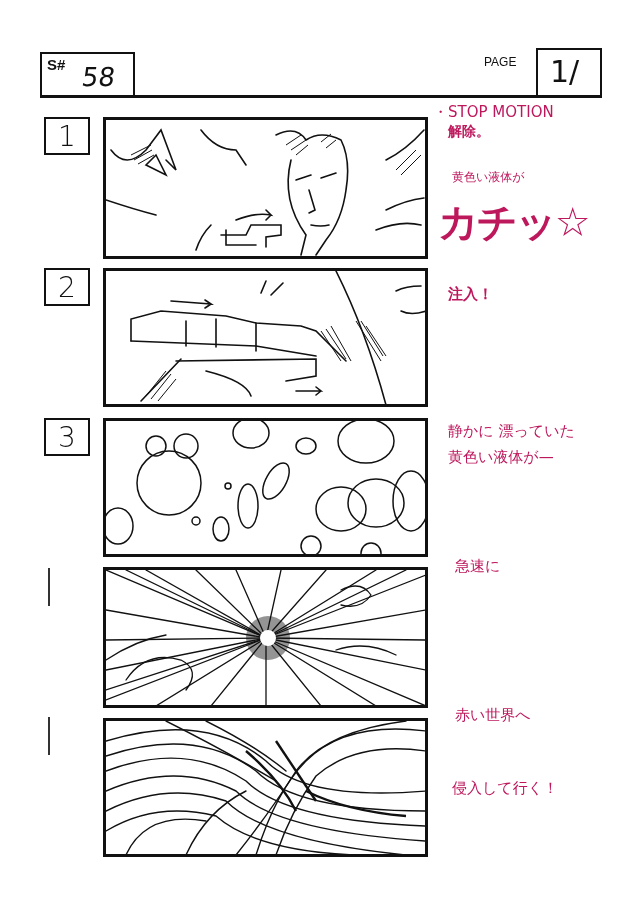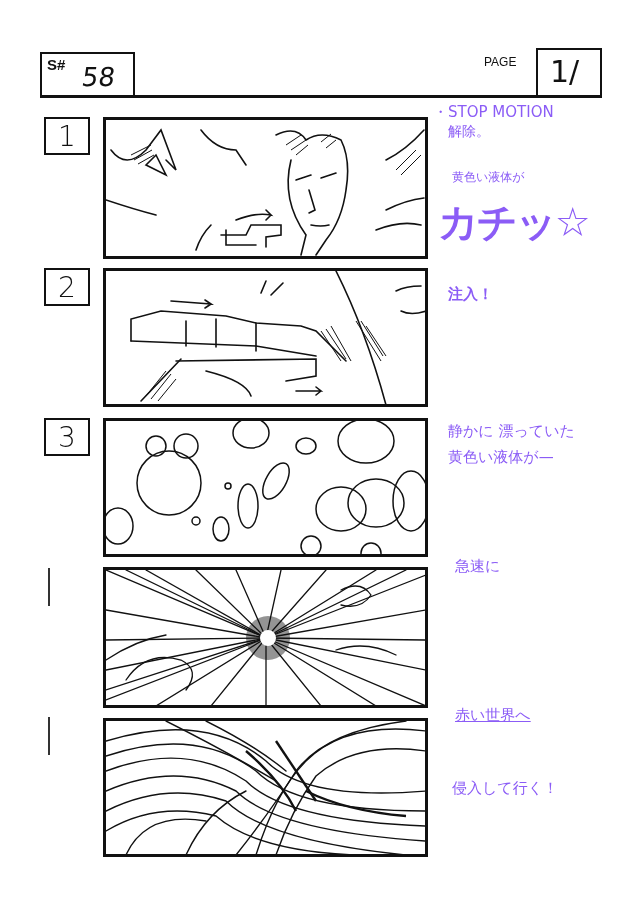--- a/index.html
+++ b/index.html
@@ -8,21 +8,21 @@
   .scene-box{left:40px;top:52px;width:95px;height:44px;border:2px solid #111;border-bottom:none;box-sizing:border-box;}
   .scene-label{left:5px;top:2px;font-size:15px;font-weight:bold;}
   .scene-num{left:40px;top:8px;font-size:26px;font-family:"DejaVu Sans",sans-serif;font-weight:normal;transform:skewX(-8deg);}
   .page-label{left:484px;top:55px;font-size:12px;}
   .page-box{left:536px;top:48px;width:66px;height:48px;border:2px solid #111;border-bottom:none;box-sizing:border-box;}
   .page-num{left:12px;top:4px;font-size:30px;font-family:"DejaVu Sans",sans-serif;}
   .rule{left:40px;top:95px;width:562px;height:3px;background:#111;}
   .cut-box{width:46px;height:38px;border:2px solid #111;box-sizing:border-box;display:flex;align-items:center;justify-content:center;font-size:28px;font-family:"DejaVu Sans",sans-serif;font-weight:200;}
   .cut-mark{width:2px;height:38px;background:#333;}
   .panel{left:103px;width:325px;border:3px solid #111;box-sizing:border-box;overflow:hidden;background:#fff;}
-  .note{font-family:"DejaVu Sans",sans-serif;color:#8b5cf6;white-space:pre;line-height:1.3;}
+  .note{font-family:"DejaVu Sans",sans-serif;color:#be185d;white-space:pre;line-height:1.3;}
   svg{display:block;}
 </style>
 </head>
 <body>
 
 <div class="abs scene-box">
   <span class="abs scene-label">S#</span>
   <span class="abs scene-num">58</span>
 </div>
 <span class="abs page-label">PAGE</span>
@@ -58,21 +58,21 @@
       <path d="M90 130 q5 -15 15 -25"></path>
     </g>
     <g stroke="#111" stroke-width="1">
       <path d="M180 25 l15 -10 M185 30 l15 -10 M190 35 l12 -10 M215 22 l10 -8 M220 28 l10 -8"></path>
       <path d="M25 35 l20 -10 M28 40 l18 -10 M32 44 l16 -9"></path>
       <path d="M290 50 l20 -20 M295 55 l20 -20"></path>
     </g>
   </svg>
 </div>
 <div class="abs note" style="left:433px;top:103px;font-size:15px;">・STOP MOTION</div>
-<div class="abs note" style="left:448px;top:122px;font-size:14px;font-weight:normal;">解除。</div>
+<div class="abs note" style="left:448px;top:122px;font-size:14px;font-weight:bold;">解除。</div>
 <div class="abs note" style="left:452px;top:170px;font-size:12px;">黄色い液体が</div>
 <div class="abs note" style="left:438px;top:196px;font-size:40px;font-weight:bold;letter-spacing:-2px;">カチッ☆</div>
 
 <div class="abs panel" style="top:268px;height:139px;">
   <svg width="320" height="134" viewBox="0 0 320 134">
     <g fill="none" stroke="#111" stroke-width="1.6" stroke-linecap="round">
       <path d="M25 70 L25 48 L55 40 L120 45 L150 52 L195 55 L210 60 L240 90"></path>
       <path d="M25 70 L150 75 L210 85"></path>
       <path d="M80 50 l0 25 M110 48 l0 28 M150 52 l0 28"></path>
       <path d="M65 30 l40 3 l-6 -4 M105 33 l-6 4"></path>
@@ -174,14 +174,14 @@
       <path d="M100 0 Q150 25 180 50"></path>
       <path d="M80 134 Q100 90 140 70"></path>
     </g>
     <g stroke="#111" stroke-width="2.4" fill="none">
       <path d="M140 30 Q175 60 190 90"></path>
       <path d="M170 20 Q190 50 210 80"></path>
       <path d="M200 70 Q240 90 300 95"></path>
     </g>
   </svg>
 </div>
-<div class="abs note" style="left:455px;top:706px;font-size:15px;text-decoration:underline;">赤い世界へ</div>
+<div class="abs note" style="left:455px;top:706px;font-size:15px;">赤い世界へ</div>
 <div class="abs note" style="left:452px;top:731px;font-size:15px;margin-top:48px;">侵入して行く！</div>
 
 </body></html>

